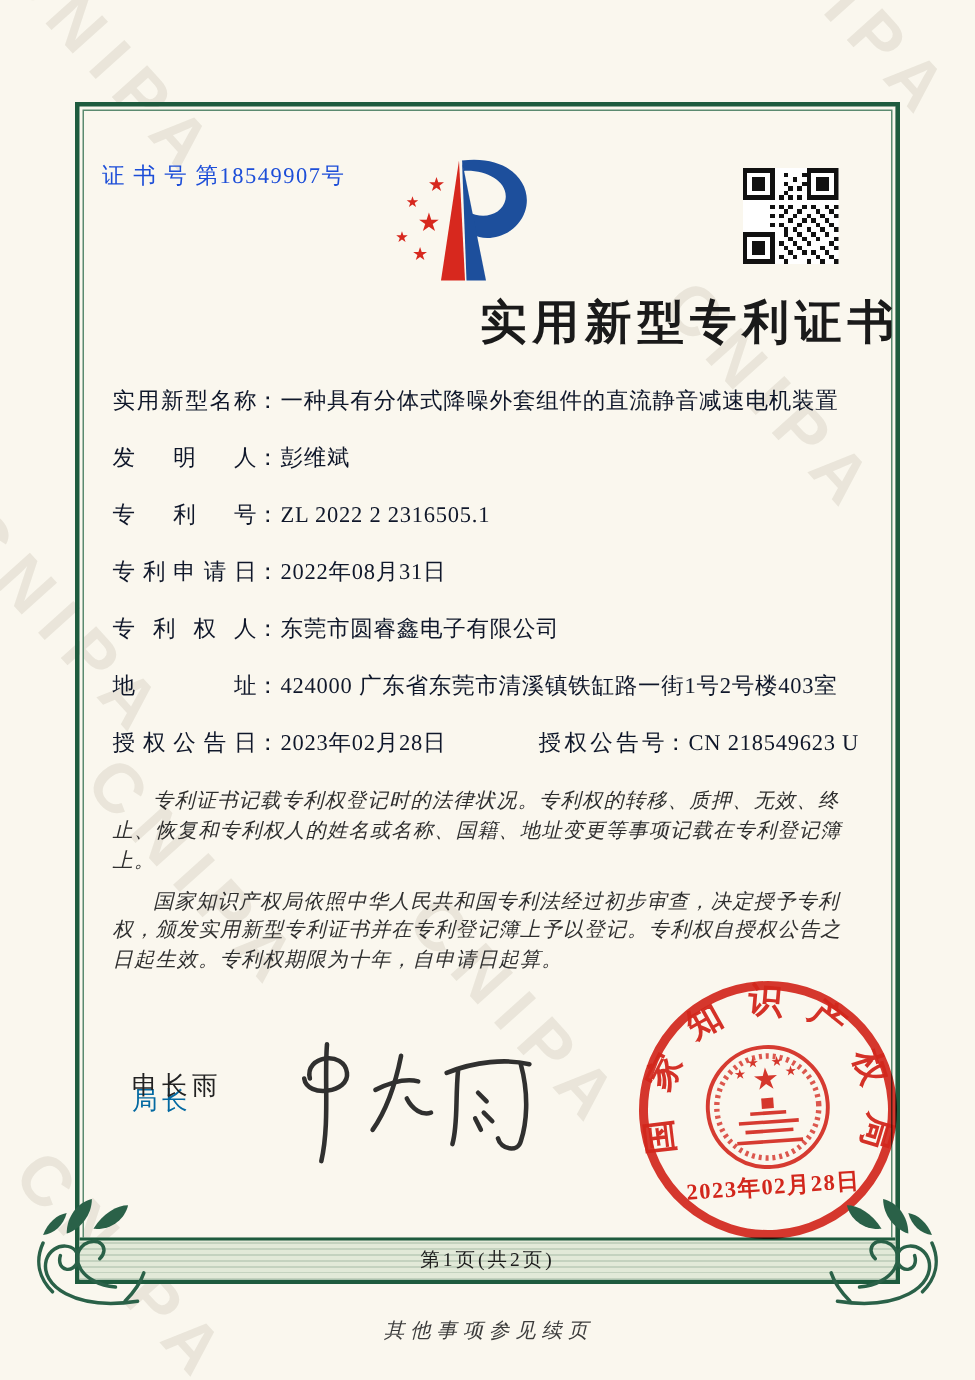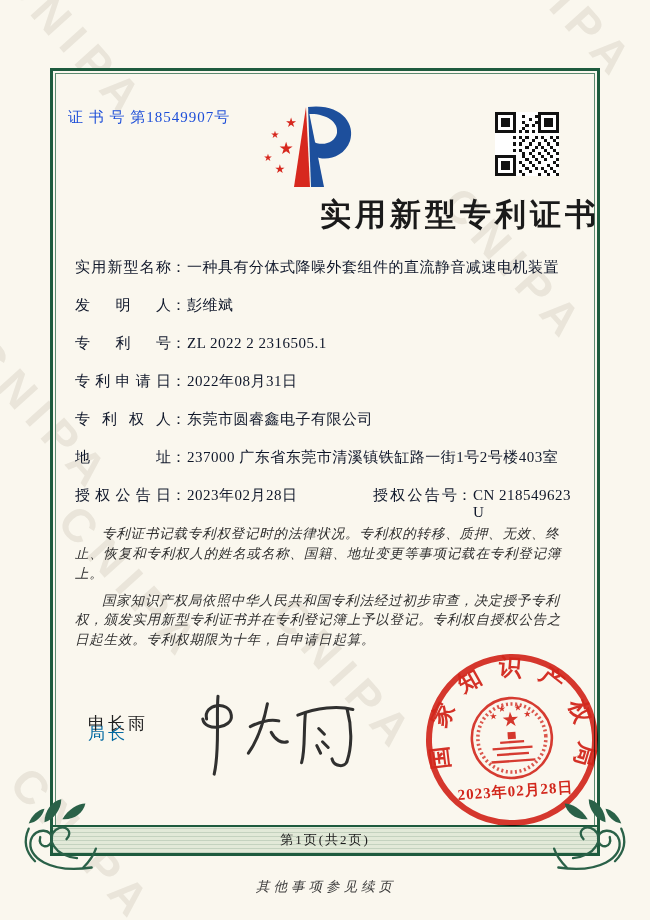--- a/index.html
+++ b/index.html
@@ -47,21 +47,21 @@
   .fields{ position:absolute; left:75px; width:500px; top:258px; z-index:3; }
   .field-row{ display:flex; align-items:baseline; margin-bottom:19px; font-size:15px; color:#0f172a; }
   .field-label{
     display:inline-block; width:96px; flex:0 0 96px;
     text-align:justify; text-align-last:justify;
   }
   .field-colon{ flex:0 0 16px; }
   .field-value{ letter-spacing:0.5px; }
   .field-value.fixed{ flex:0 0 160px; }
   .second-pair-label{
-    display:inline-block; width:84px; flex:0 0 84px; margin-left:26px;
+    display:inline-block; width:84px; flex:0 0 84px; margin-left:12px;
     text-align:justify; text-align-last:justify;
   }
   .paragraphs{ position:absolute; left:75px; width:500px; top:524px; z-index:3; }
   .paragraphs p{
     margin:0 0 7px 0; text-indent:2em;
     font-size:13.5px; line-height:1.47; font-style:italic;
     color:#2f2f2f; letter-spacing:0.8px;
   }
   .issuer-role{ position:absolute; left:88px; top:722px; z-index:3; font-size:17px; letter-spacing:3px; color:#0369a1; }
   .issuer-name{ position:absolute; left:88px; top:712px; z-index:3; font-size:17px; letter-spacing:3px; color:#222; }
@@ -184,21 +184,21 @@
       <span class="field-value">2022年08月31日</span>
     </div>
     <div class="field-row">
       <span class="field-label">专利权人</span>
       <span class="field-colon">：</span>
       <span class="field-value">东莞市圆睿鑫电子有限公司</span>
     </div>
     <div class="field-row">
       <span class="field-label">地址</span>
       <span class="field-colon">：</span>
-      <span class="field-value">237000 广东省东莞市清溪镇铁缸路一街1号2号楼403室</span>
+      <span class="field-value">424000 广东省东莞市清溪镇铁缸路一街1号2号楼403室</span>
     </div>
     <div class="field-row">
       <span class="field-label">授权公告日</span>
       <span class="field-colon">：</span>
       <span class="field-value fixed">2023年02月28日</span>
       <span class="second-pair-label">授权公告号</span>
       <span class="field-colon">：</span>
       <span class="field-value">CN 218549623 U</span>
     </div>
   </div>

